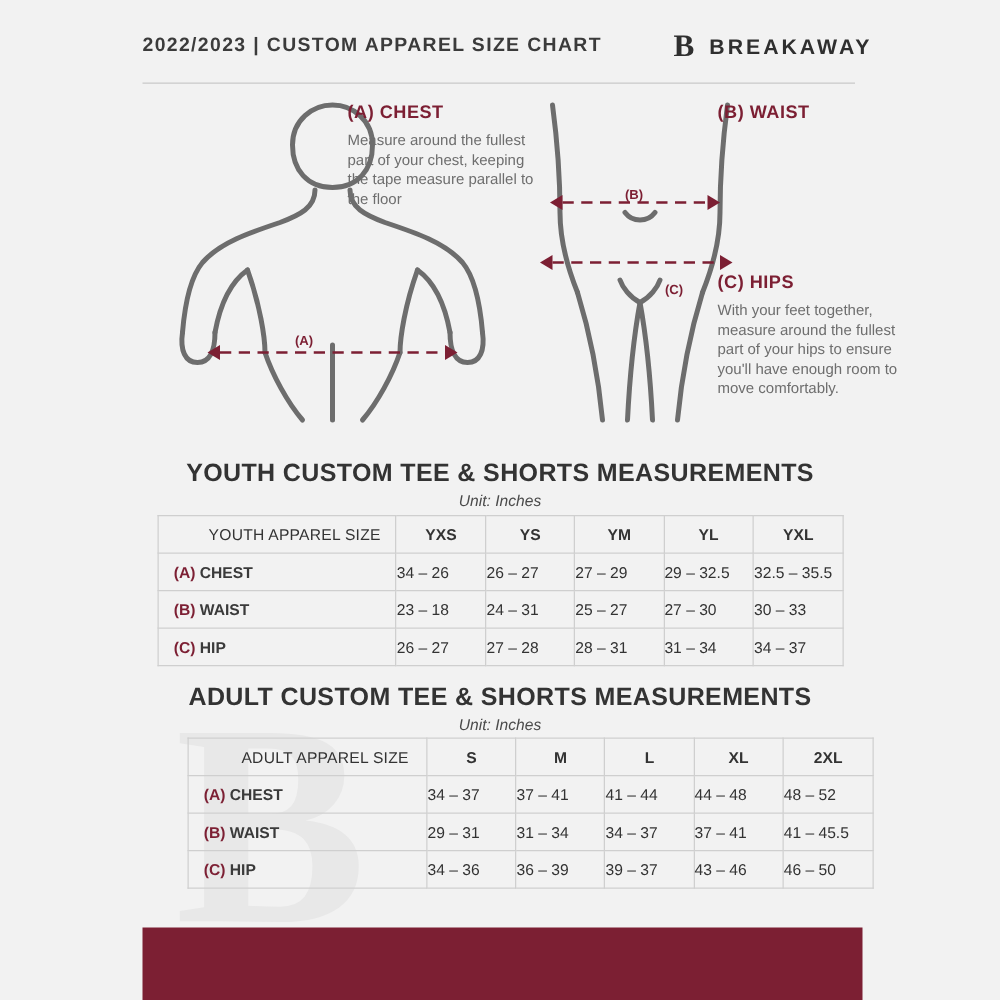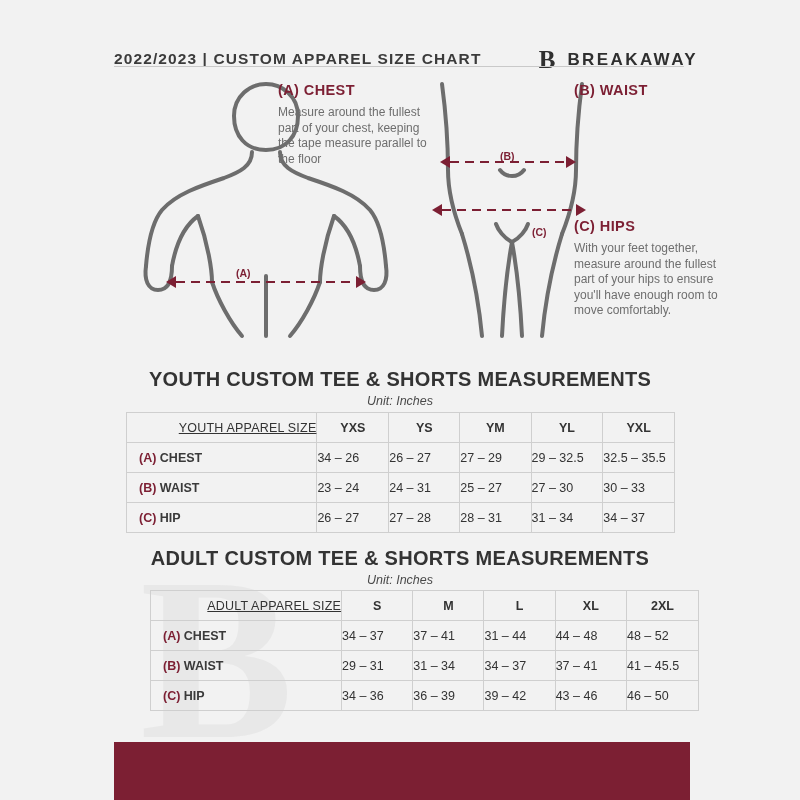--- a/index.html
+++ b/index.html
@@ -40,21 +40,21 @@
     font-weight: bold;
     color: #e8e8e8;
     line-height: 200px;
     user-select: none;
     z-index: 0;
   }
   
   .header {
     position: absolute;
     left: 0;
-    top: 42px;
+    top: 20px;
     width: 760px;
     height: 42px;
     z-index: 2;
   }
   .header-title {
     position: absolute;
     left: 94px;
     top: 8px;
     font-size: 15.5px;
     font-weight: bold;
@@ -163,25 +163,24 @@
     color: #333;
     padding: 0;
     font-weight: normal;
   }
   table.sz tr.head th {
     font-size: 12.5px;
     font-weight: bold;
     color: #333;
   }
   table.sz tr.head th.first {
-    text-align: right;
+    text-align: center;
     padding-left: 28px;
     font-weight: normal;
     letter-spacing: 0.2px;
-    text-decoration: underline;
   }
   table.sz td.first {
     text-align: left;
     padding-left: 12px;
     font-weight: bold;
     color: #3a3a3a;
   }
   table.sz td.first .tag {
     color: #7c1f33;
   }
@@ -302,21 +301,21 @@
       <tr>
         <td class="first"><span class="tag">(A)</span> <span>CHEST</span></td>
         <td>34 – 26</td>
         <td>26 – 27</td>
         <td>27 – 29</td>
         <td>29 – 32.5</td>
         <td>32.5 – 35.5</td>
       </tr>
       <tr>
         <td class="first"><span class="tag">(B)</span> <span>WAIST</span></td>
-        <td>23 – 24</td>
+        <td>23 – 18</td>
         <td>24 – 31</td>
         <td>25 – 27</td>
         <td>27 – 30</td>
         <td>30 – 33</td>
       </tr>
       <tr>
         <td class="first"><span class="tag">(C)</span> <span>HIP</span></td>
         <td>26 – 27</td>
         <td>27 – 28</td>
         <td>28 – 31</td>
@@ -338,37 +337,37 @@
         <th class="col-d">S</th>
         <th class="col-d">M</th>
         <th class="col-d">L</th>
         <th class="col-d">XL</th>
         <th class="col-d">2XL</th>
       </tr>
       <tr>
         <td class="first"><span class="tag">(A)</span> <span>CHEST</span></td>
         <td>34 – 37</td>
         <td>37 – 41</td>
-        <td>31 – 44</td>
+        <td>41 – 44</td>
         <td>44 – 48</td>
         <td>48 – 52</td>
       </tr>
       <tr>
         <td class="first"><span class="tag">(B)</span> <span>WAIST</span></td>
         <td>29 – 31</td>
         <td>31 – 34</td>
         <td>34 – 37</td>
         <td>37 – 41</td>
         <td>41 – 45.5</td>
       </tr>
       <tr>
         <td class="first"><span class="tag">(C)</span> <span>HIP</span></td>
         <td>34 – 36</td>
         <td>36 – 39</td>
-        <td>39 – 42</td>
+        <td>39 – 37</td>
         <td>43 – 46</td>
         <td>46 – 50</td>
       </tr>
     </tbody>
       </table>
 
     <div class="footbar"></div>
   </div>
 </div>
 

